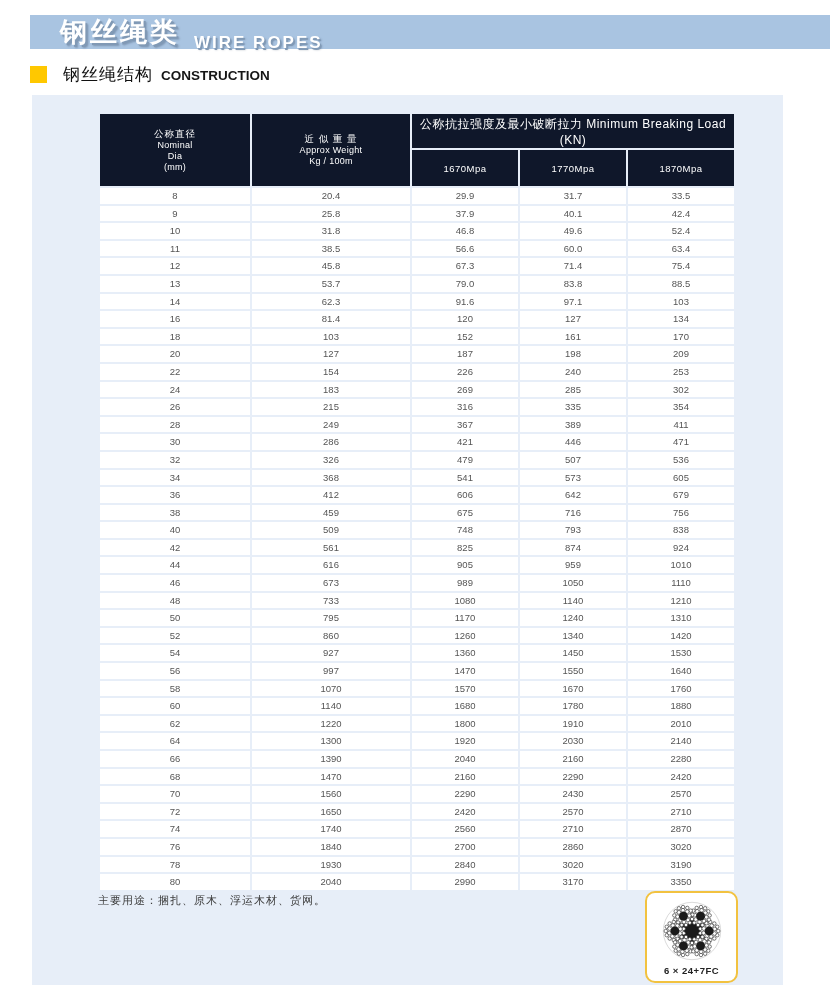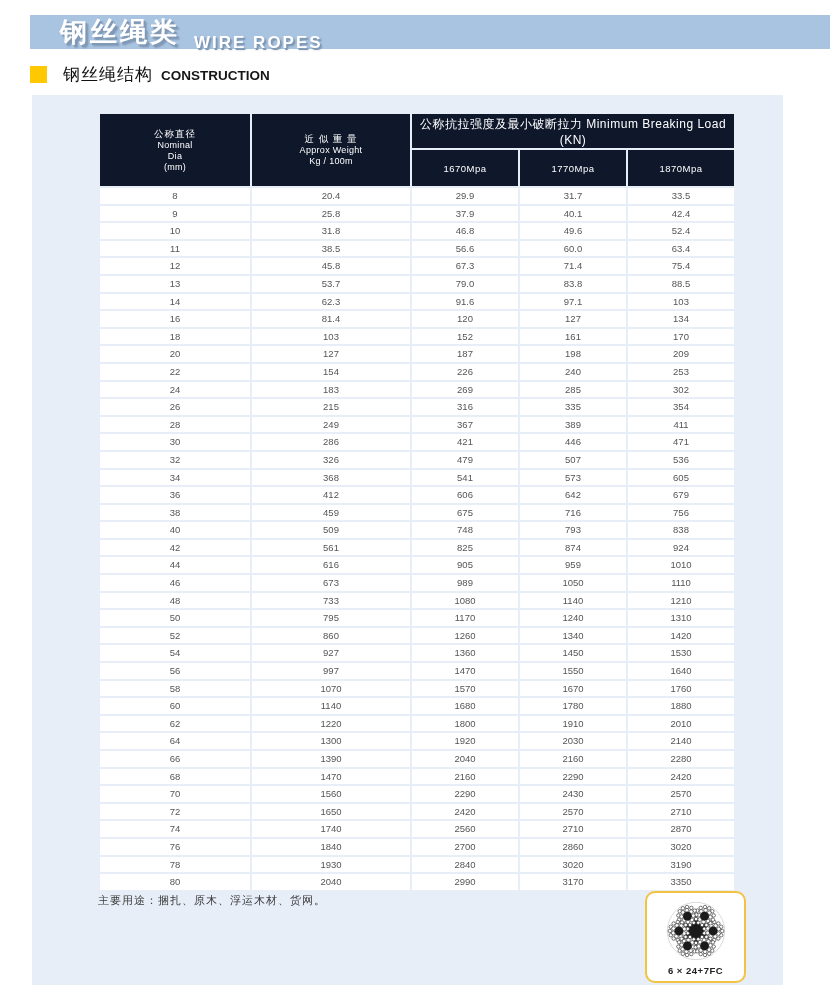--- a/index.html
+++ b/index.html
@@ -29,21 +29,21 @@
   .hz { font-size:9.5px; line-height:12px; letter-spacing:1px; }
   .he { font-size:9px; line-height:11px; letter-spacing:.3px; }
   th.mbl-main { font-size:12px; height:34px; letter-spacing:.5px; }
   th.sub { font-size:9.5px; height:36px; letter-spacing:.5px; }
   th.tall { height:64px; }
   table.spec td { background:#ffffff; color:#555; font-size:9.5px; height:15.6px;
     line-height:15.6px; text-align:center; vertical-align:middle; white-space:nowrap; }
 
   .footnote { position:absolute; left:98px; top:893px; font-size:11px; color:#3c3c3c; letter-spacing:1px; }
 
-  .diagram-box { position:absolute; left:645px; top:891px; width:101px; height:92px;
+  .diagram-box { position:absolute; left:645px; top:891px; width:93px; height:92px;
     background:#ffffff; border:2px solid #f2c240; border-radius:10px;
     display:flex; flex-direction:column; align-items:center; }
   .diagram-box svg { width:70px; height:70px; margin-top:3px; }
   .diagram-label { font-size:9.5px; font-weight:bold; color:#222; letter-spacing:.5px; margin-top:-1px; }
 </style>
 </head>
 <body>
 
 <div class="banner">
   <span class="zh">钢丝绳类</span>

